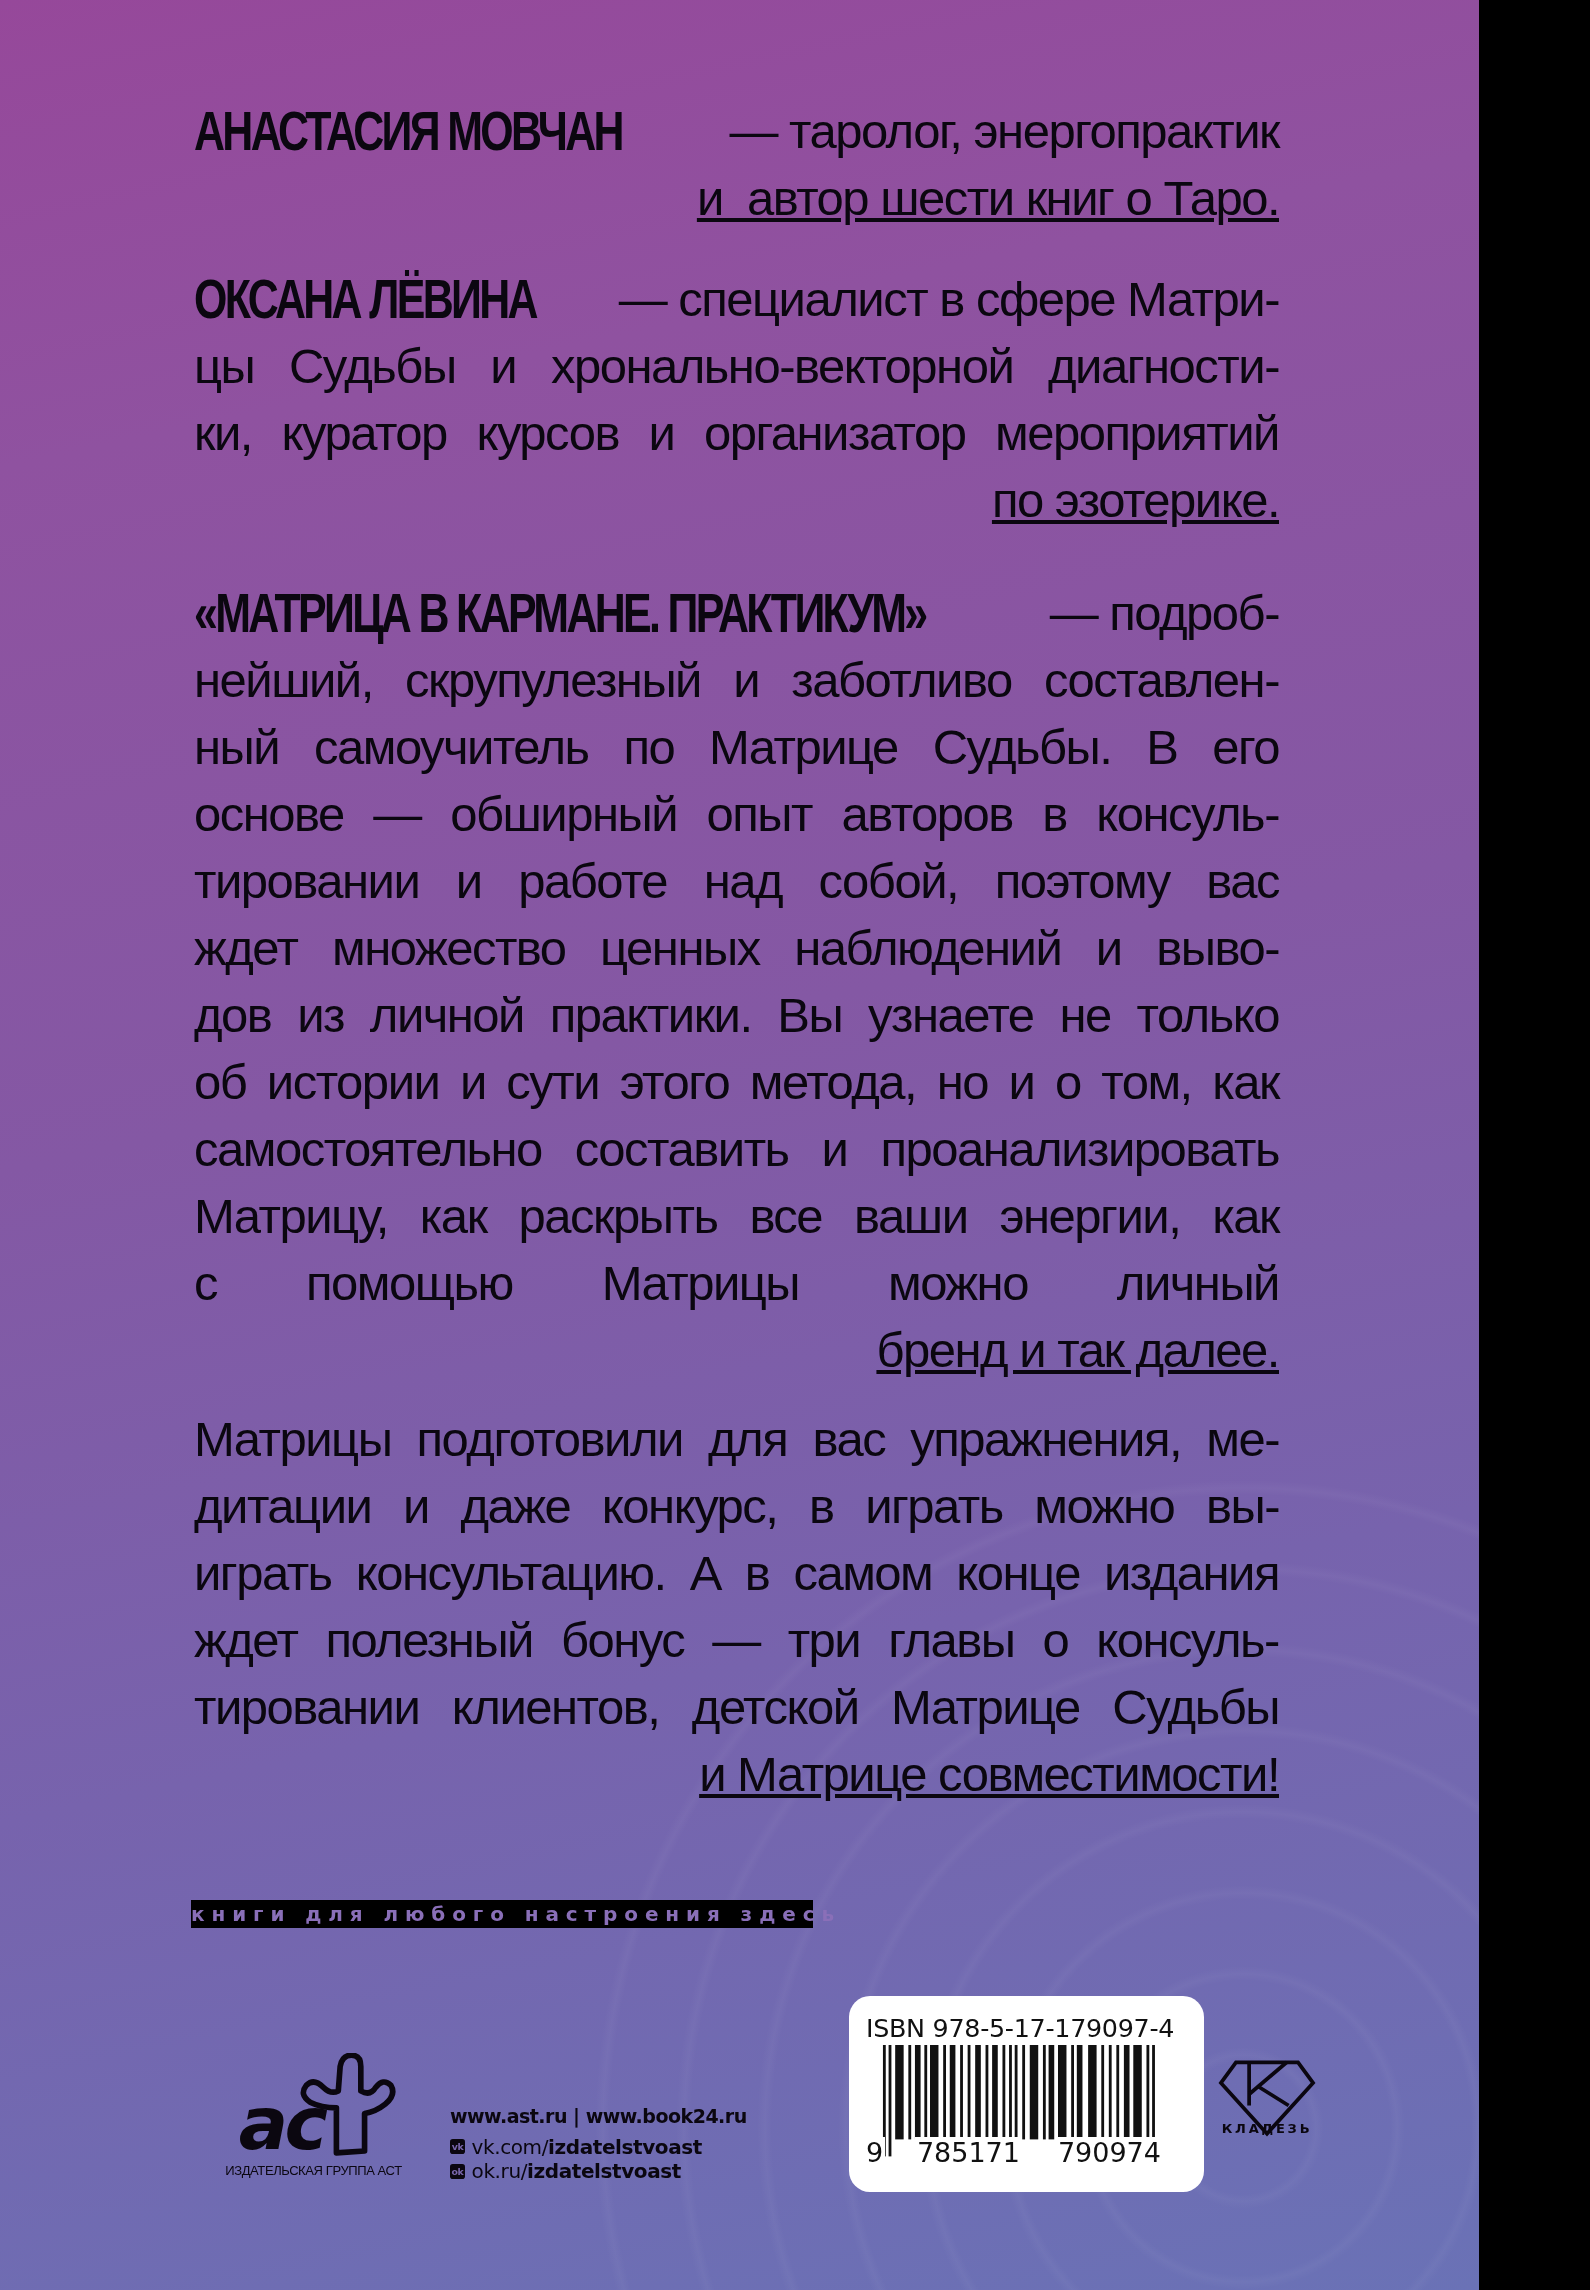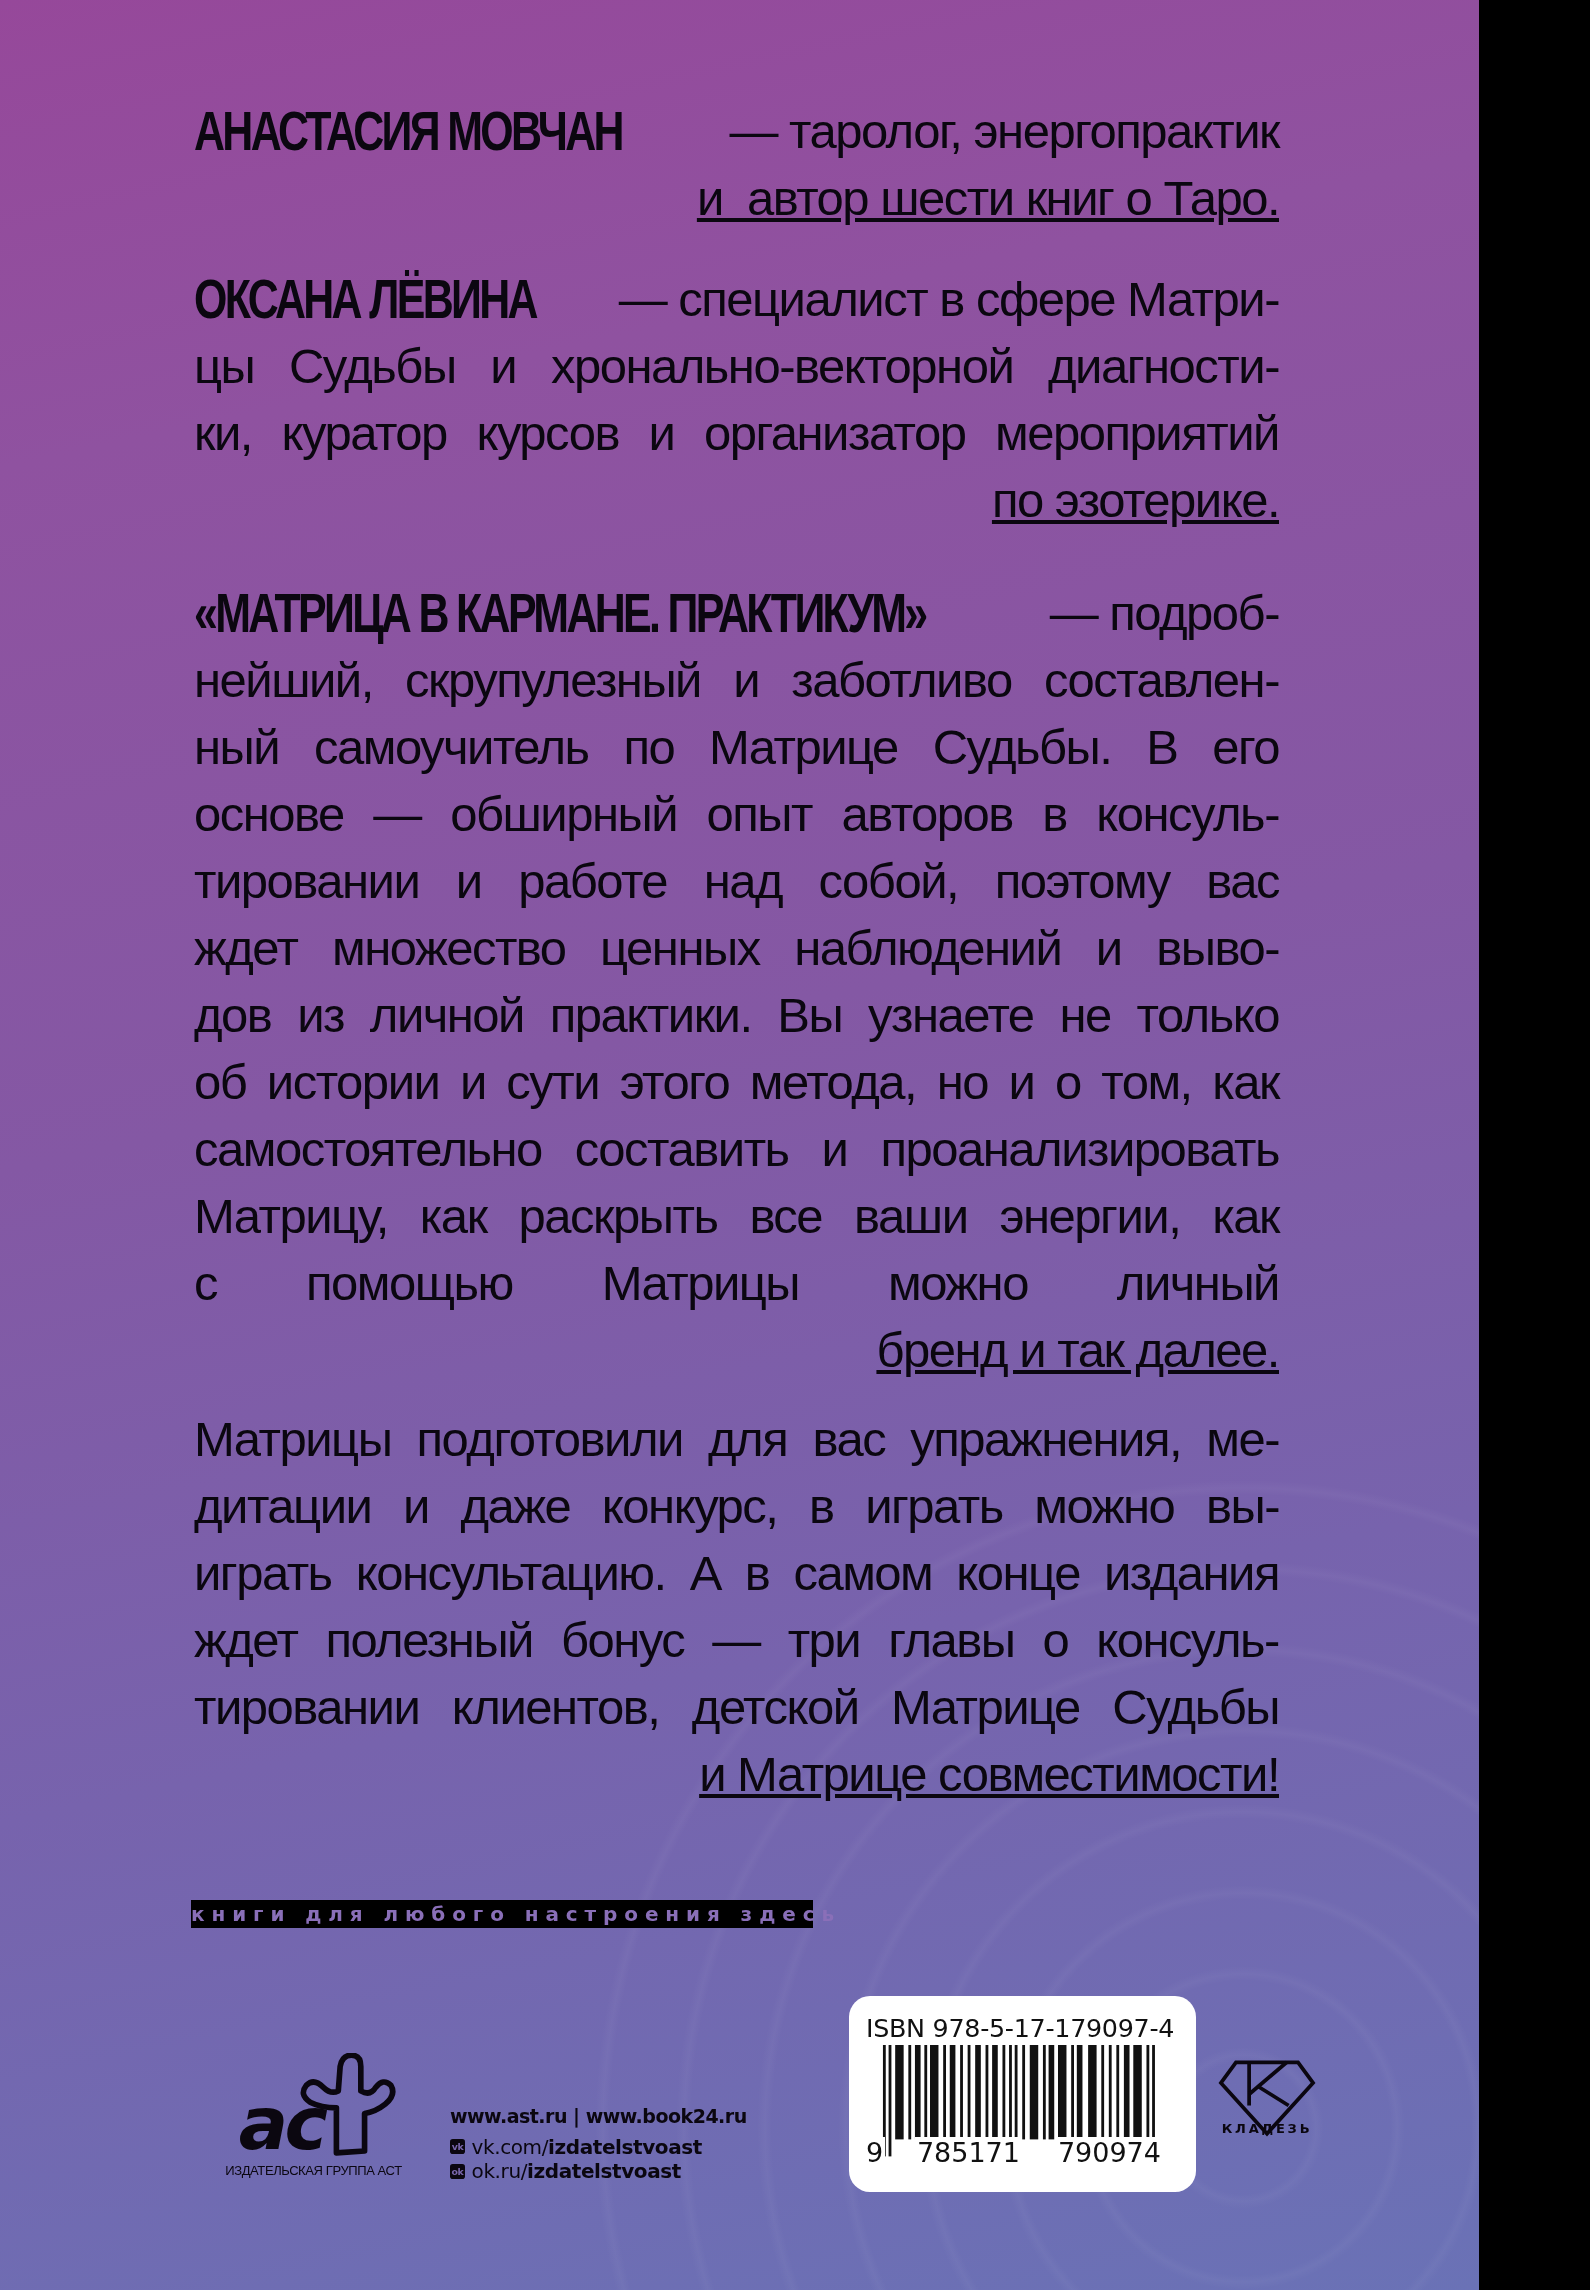--- a/index.html
+++ b/index.html
@@ -59,21 +59,21 @@
   .links .site { font-size: 19px; font-weight: bold; white-space: nowrap; letter-spacing: -0.5px; }
   .links .social { display: flex; align-items: center; font-size: 20px; margin-top: 8.5px; height: 22.6px; white-space: nowrap; letter-spacing: -0.4px;}
   .links .social + .social { margin-top: 1.9px; }
   .links .social .ico {
     width: 15px; height: 15px; background: #0b0710; color: #7a67ad; border-radius: 2.8px;
     font-size: 9.4px; font-weight: bold; line-height: 15px; text-align: center; margin-right: 6.6px;
   }
   .links .social b { font-weight: bold; }
   .isbn-card {
     position: absolute; left: 849px; top: 1996px; width: 347px; height: 196px;
-    background: #fff; border-radius: 21px;
+    background: #fff; border-radius: 21px; padding-left: 8px;
   }
   .isbn-text {
     position: absolute; left: 17px; top: 17px; font-family: "DejaVu Sans", sans-serif;
     font-size: 25.4px; color: #111; white-space: nowrap; letter-spacing: -0.3px;
   }
   .barcode { position: absolute; left: 17px; top: 49px; width: 320px; height: 118px; }
   .isbn-digits {
     position: absolute; top: 141px; font-family: "DejaVu Sans", sans-serif; font-size: 27px; color: #111;
     background: #fff; padding: 0 1.9px; line-height: 32px;
   }

